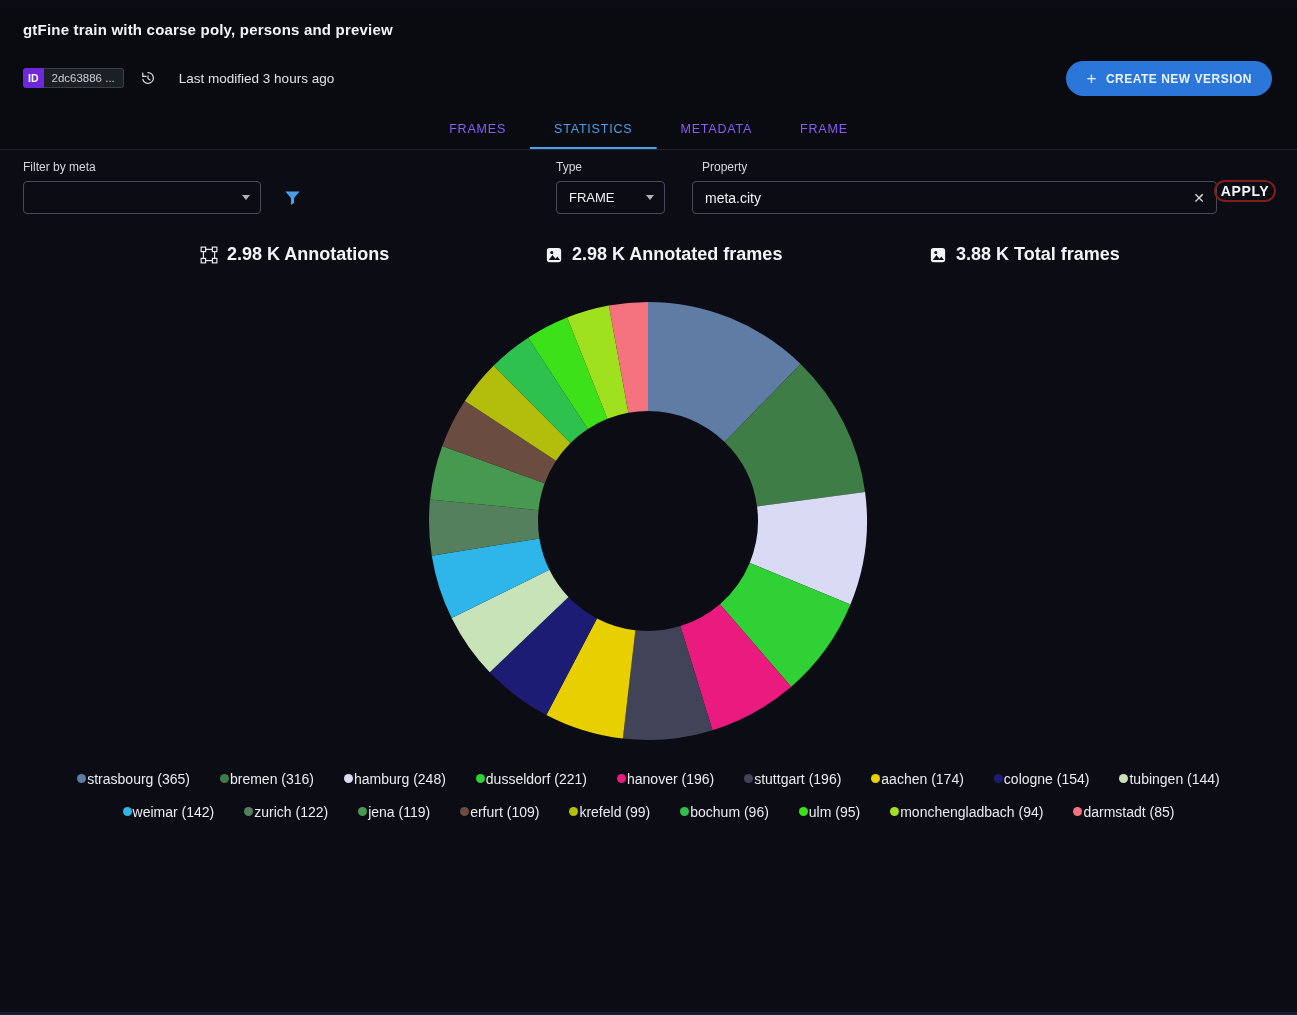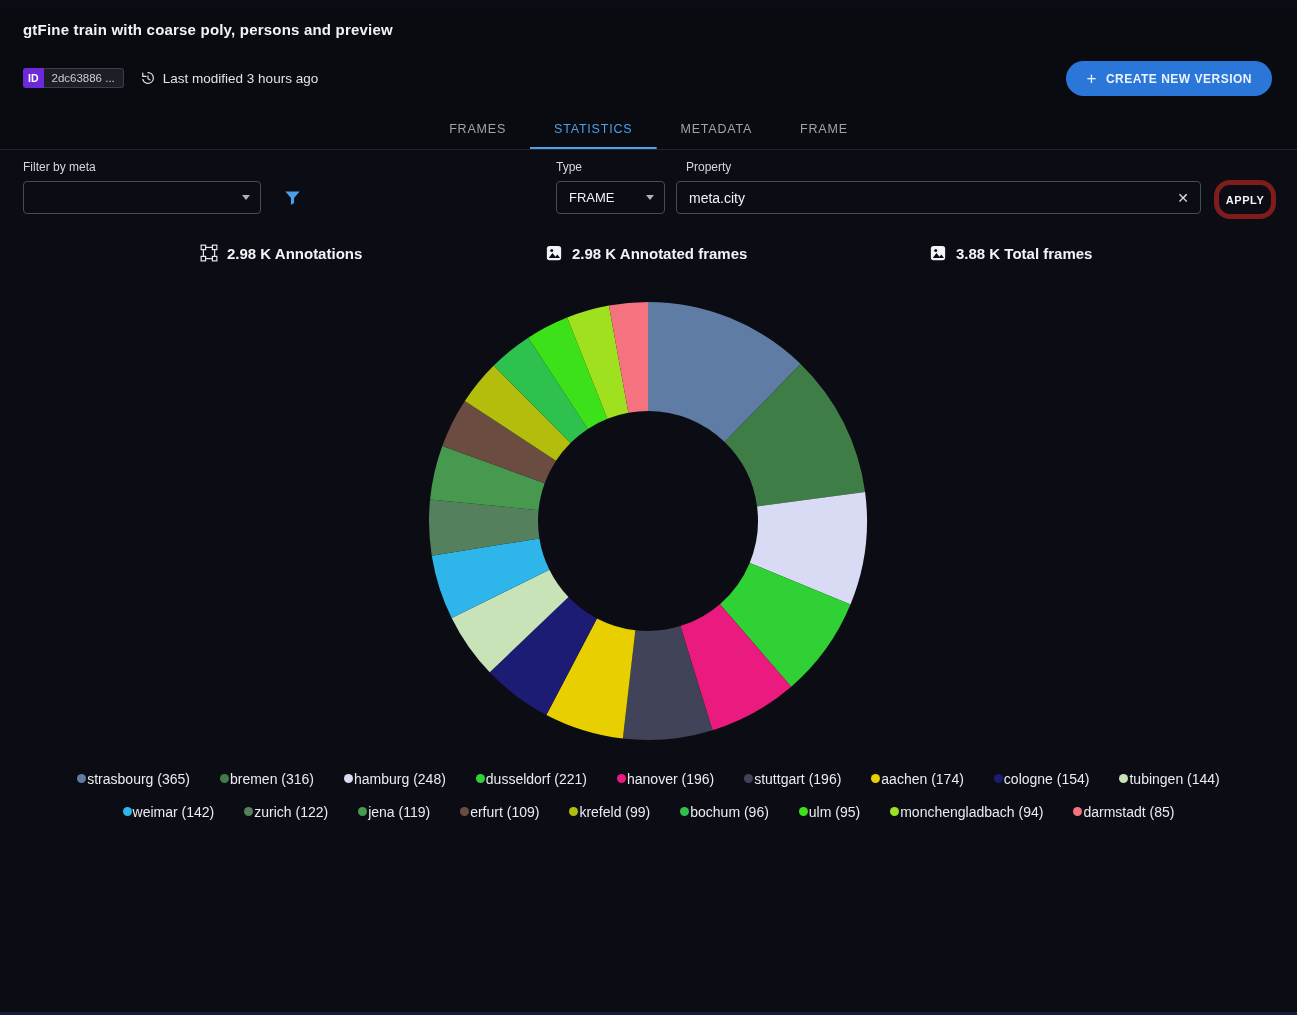--- a/index.html
+++ b/index.html
@@ -7,45 +7,45 @@
   body { background:#0c0d14; font-family:"Liberation Sans", sans-serif; color:#e8eaef; overflow:hidden; }
   .page { position:relative; width:1297px; height:1015px; background:#0c0d14; }
 
   
   .header { position:absolute; top:8px; left:0; width:100%; height:142px; background:#0a0b11; border-bottom:1px solid #23262f; }
   .title { position:absolute; top:13px; left:23px; font-size:15px; font-weight:700; color:#f2f3f6; letter-spacing:.2px; }
   .meta-row { position:absolute; top:60px; left:23px; display:flex; align-items:center; gap:16px; }
   .id-badge { display:flex; align-items:stretch; height:20px; cursor:pointer; }
   .id-chip { background:#6d28d9; color:#fff; font-size:10.5px; font-weight:700; display:flex; align-items:center; padding:0 5px; border-radius:3px 0 0 3px; }
   .id-value { background:#1d1f27; border:1px solid #3a3e4a; border-left:none; color:#c9cdd6; font-size:11.5px; display:flex; align-items:center; padding:0 8px; border-radius:0 3px 3px 0; }
-  .last-modified { display:flex; align-items:center; gap:7px; font-size:13.5px; color:#dfe2e8; }
+  .last-modified { display:flex; align-items:center; gap:23px; font-size:13.5px; color:#dfe2e8; }
   .icon { display:inline-flex; align-items:center; justify-content:center; }
   .create-btn { position:absolute; top:53px; right:25px; height:35px; padding:0 20px; border:none; border-radius:18px; background:#2a76d9; color:#ecf3ff; font-size:12px; font-weight:600; letter-spacing:.5px; display:flex; align-items:center; gap:9px; cursor:pointer; font-family:inherit; }
   .create-btn .plus { font-size:17px; font-weight:400; line-height:1; margin-top:-1px; }
 
   .tabs { position:absolute; bottom:0; left:50%; transform:translateX(-50%); display:flex; }
-  .tab { padding:0 24px; height:39px; line-height:39px; font-size:12.5px; font-weight:500; letter-spacing:.8px; color:#a3a3a3; cursor:pointer; white-space:nowrap; }
+  .tab { padding:0 24px; height:39px; line-height:39px; font-size:12.5px; font-weight:500; letter-spacing:.8px; color:#8b5cf6; cursor:pointer; white-space:nowrap; }
   .tab.active { color:#4d9fe8; box-shadow:inset 0 -2px 0 #4d9fe8; }
 
   
   .field-label { font-size:12px; color:#d4d7de; margin-bottom:7px; }
   .select-box { display:flex; align-items:center; justify-content:space-between; border:1px solid #454b59; border-radius:4px; height:33px; padding:0 10px 0 12px; color:#eef0f4; font-size:13px; cursor:pointer; background:transparent; }
   .caret { width:0; height:0; border-left:4.5px solid transparent; border-right:4.5px solid transparent; border-top:5px solid #aeb3bf; }
   .label-filter-group { position:absolute; top:160px; left:23px; width:238px; }
   .funnel-btn { position:absolute; top:184px; left:279px; width:26px; height:26px; background:transparent; border:none; cursor:pointer; display:flex; align-items:center; justify-content:center; }
   .type-group { position:absolute; top:160px; left:556px; width:109px; }
-  .property-group { position:absolute; top:160px; left:676px; width:525px; }
+  .property-group { position:absolute; top:160px; left:692px; width:525px; }
   .property-group .field-label { margin-left:10px; }
   .property-box { position:relative; }
   .property-input { width:100%; height:33px; background:transparent; border:1px solid #454b59; border-radius:4px; color:#f0f2f6; font-size:14px; padding:0 36px 0 12px; font-family:inherit; outline:none; }
   .clear-btn { position:absolute; right:6px; top:50%; transform:translateY(-50%); background:none; border:none; color:#d6d9e0; font-size:14px; cursor:pointer; width:24px; height:24px; }
-  .apply-btn { position:absolute; top:180px; left:1214px; width:62px; height:39px; border-radius:16px; border:5px solid #7f1d1d; background:transparent; color:#f2f4f7; font-size:11px; font-weight:600; letter-spacing:.6px; cursor:pointer; font-family:inherit; }
-
-  
-  .stat { position:absolute; top:244px; display:flex; align-items:center; gap:9px; font-size:15px; font-weight:700; color:#f2f4f7; }
+  .apply-btn { position:absolute; top:180px; left:1214px; width:62px; height:22px; border-radius:16px; border:2px solid #7f1d1d; background:transparent; color:#f2f4f7; font-size:14px; font-weight:600; letter-spacing:.6px; cursor:pointer; font-family:inherit; }
+
+  
+  .stat { position:absolute; top:244px; display:flex; align-items:center; gap:9px; font-size:18px; font-weight:700; color:#f2f4f7; }
   .stat-annotations { left:200px; }
   .stat-annotated { left:545px; }
   .stat-total { left:929px; }
 
   
   .donut { position:absolute; left:428px; top:301px; width:440px; height:440px; }
   .legend { position:absolute; top:768px; left:0; width:100%; }
   .legend-row { display:flex; justify-content:center; align-items:center; gap:30px; height:21px; margin-bottom:12px; }
   .legend-item { display:flex; align-items:center; gap:1px; cursor:pointer; }
   .legend-dot { width:9px; height:9px; border-radius:50%; flex:none; }

